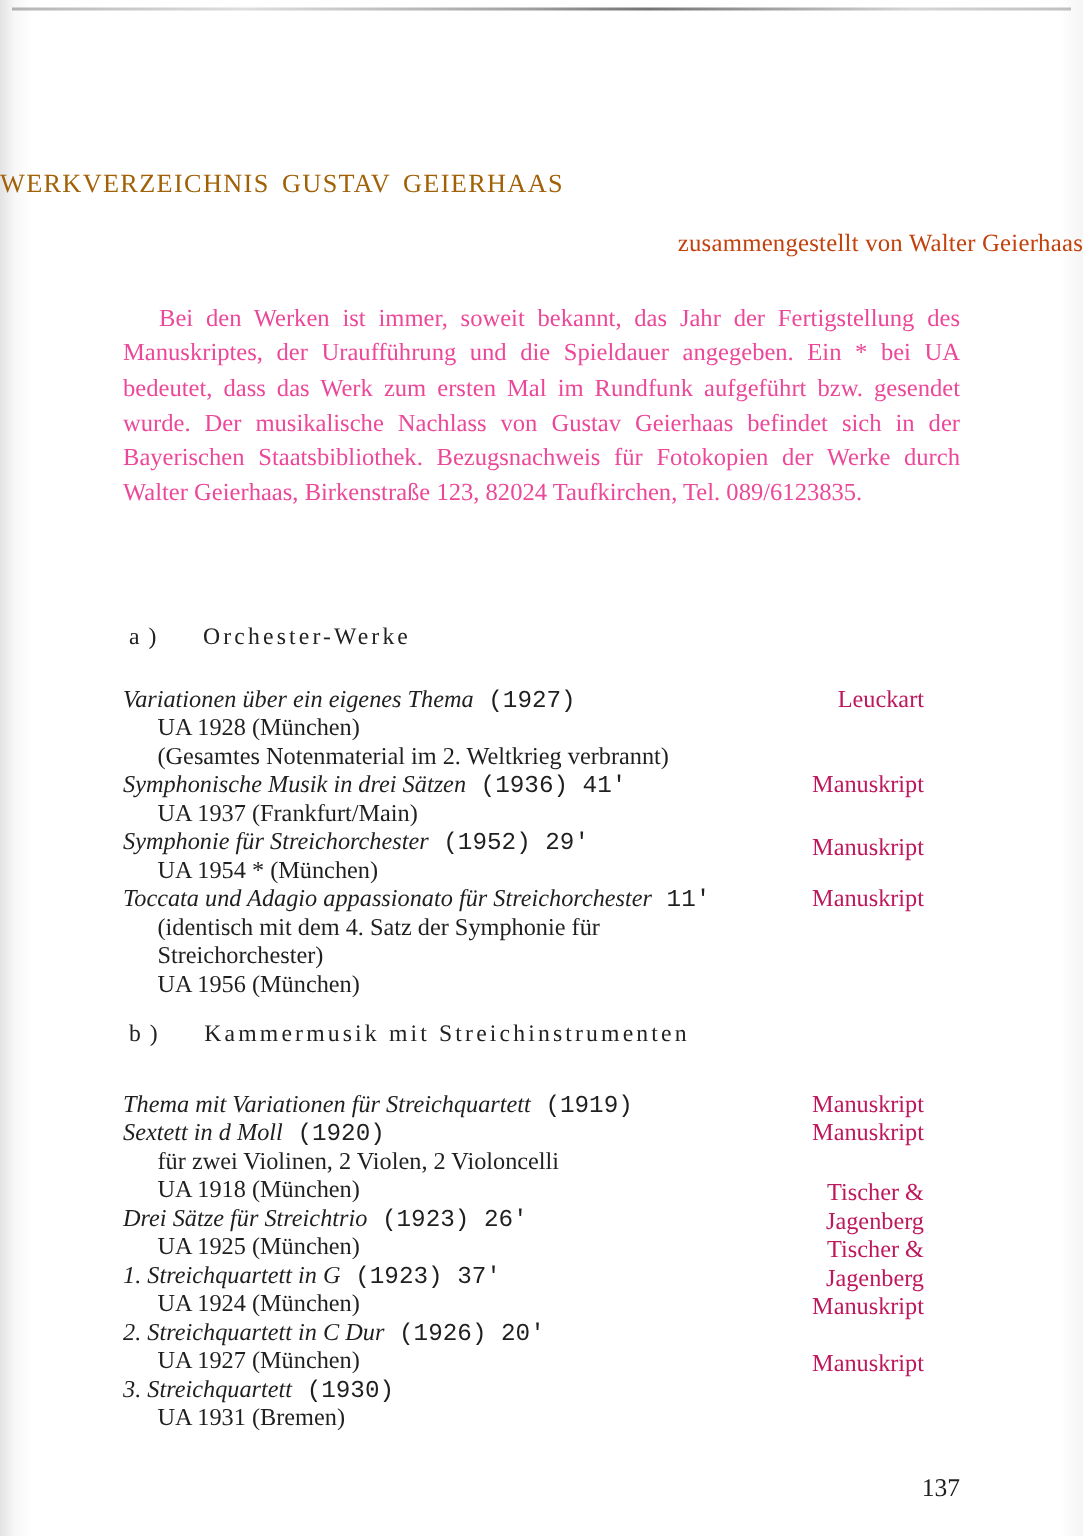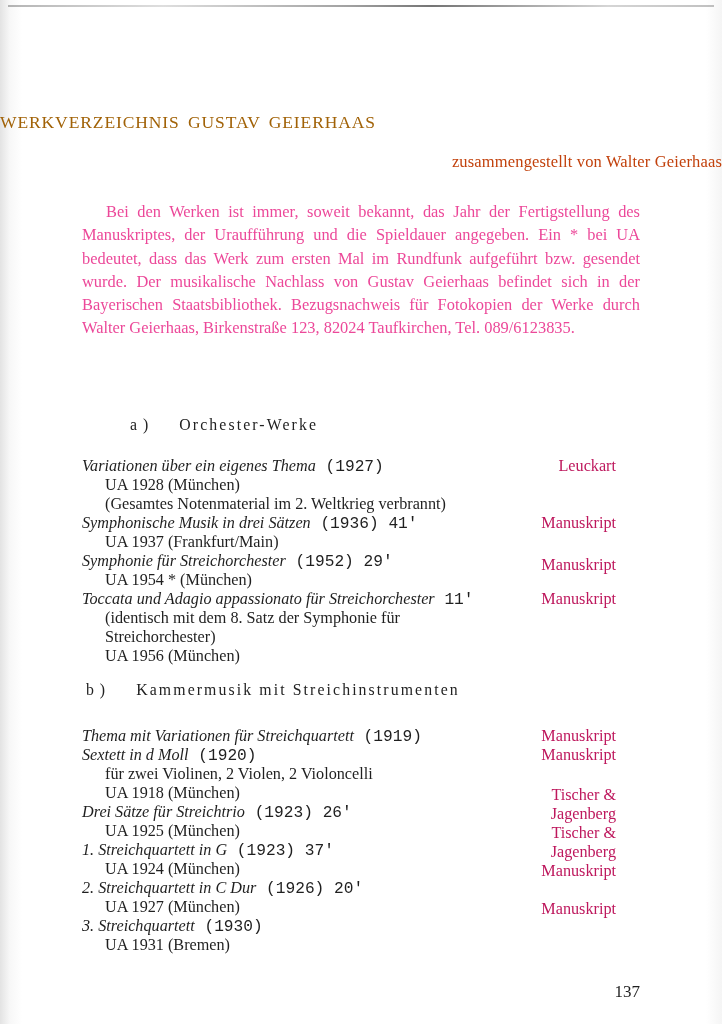--- a/index.html
+++ b/index.html
@@ -161,36 +161,36 @@
   <div class="scan-left-edge"></div>
   <div class="scan-right-edge"></div>
   <div class="scan-top-edge"></div>
 
   <div class="doc-title">WERKVERZEICHNIS GUSTAV GEIERHAAS</div>
   <div class="doc-subtitle">zusammengestellt von Walter Geierhaas</div>
 
   <div class="intro">Bei den Werken ist immer, soweit bekannt, das Jahr der Fertigstellung des Manuskriptes, der Uraufführung und die Spieldauer angegeben.  Ein * bei UA bedeutet, dass das Werk zum ersten Mal im Rundfunk aufgeführt bzw. gesendet wurde. Der musikalische Nachlass von Gustav Geierhaas befindet sich in der Bayerischen Staatsbibliothek. Bezugsnachweis für Fotokopien der Werke durch Walter Geierhaas, Birkenstraße 123, 82024 Taufkirchen, Tel. 089/6123835.</div>
 
 
-  <div class="sub-heading" style="top:416px;margin-left:44px;">
+  <div class="sub-heading" style="top:416px;">
     <span class="marker">a )</span>
     <span style="display:inline-block;width:18px;"></span>
     <span>Orchester-Werke</span>
   </div>
 
   <div class="works" id="orchester-works">
       <div class="line title" style="top: 457px;"><span>Variationen über ein eigenes Thema</span><span class="roman"> (1927)</span></div>
       <div class="line sub" style="top: 476px;">UA 1928 (München)</div>
       <div class="line sub" style="top: 495px;">(Gesamtes Notenmaterial im 2. Weltkrieg verbrannt)</div>
       <div class="line title" style="top: 514px;"><span>Symphonische Musik in drei Sätzen</span><span class="roman"> (1936) 41'</span></div>
       <div class="line sub" style="top: 533px;">UA 1937 (Frankfurt/Main)</div>
       <div class="line title" style="top: 552px;"><span>Symphonie für Streichorchester</span><span class="roman"> (1952) 29'</span></div>
       <div class="line sub" style="top: 571px;">UA 1954 * (München)</div>
       <div class="line title" style="top: 590px;"><span>Toccata und Adagio appassionato für Streichorchester</span><span class="roman"> 11'</span></div>
-      <div class="line sub" style="top: 609px;">(identisch mit dem 8. Satz der Symphonie für</div>
+      <div class="line sub" style="top: 609px;">(identisch mit dem 4. Satz der Symphonie für</div>
       <div class="line sub" style="top: 628px;">Streichorchester)</div>
       <div class="line sub" style="top: 647px;">UA 1956 (München)</div>
       <div class="pub" style="top: 457px;">Leuckart</div>
       <div class="pub" style="top: 514px;">Manuskript</div>
       <div class="pub" style="top: 556px;">Manuskript</div>
       <div class="pub" style="top: 590px;">Manuskript</div>
     </div>
 
   <div class="sub-heading" style="top:681px;">
     <span class="marker">b )</span>

